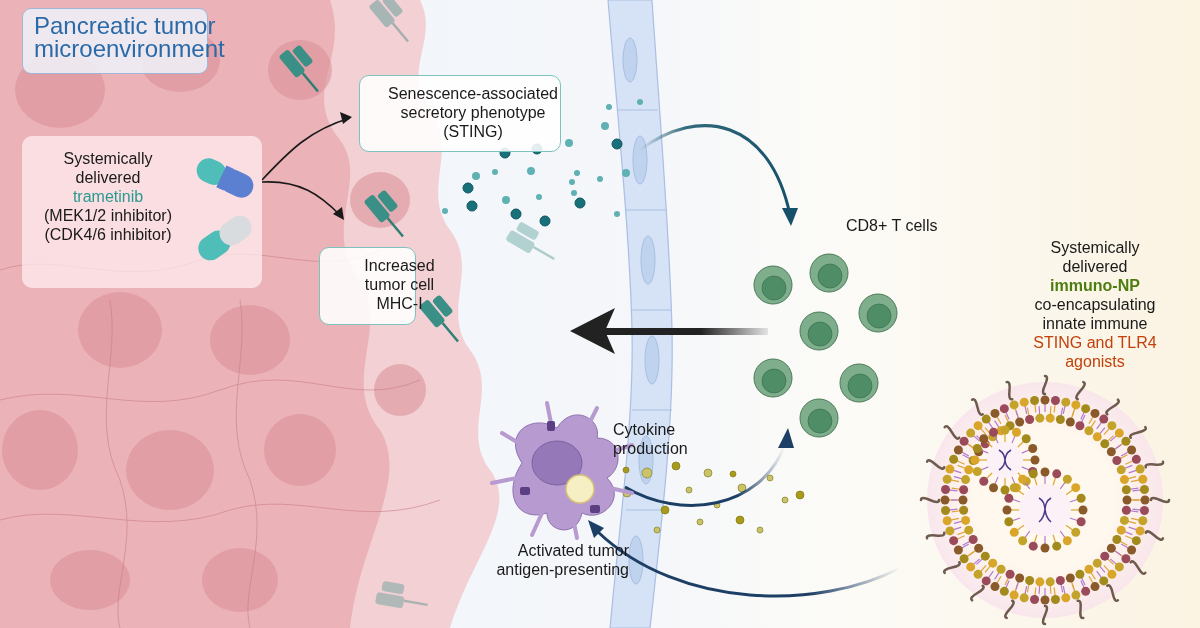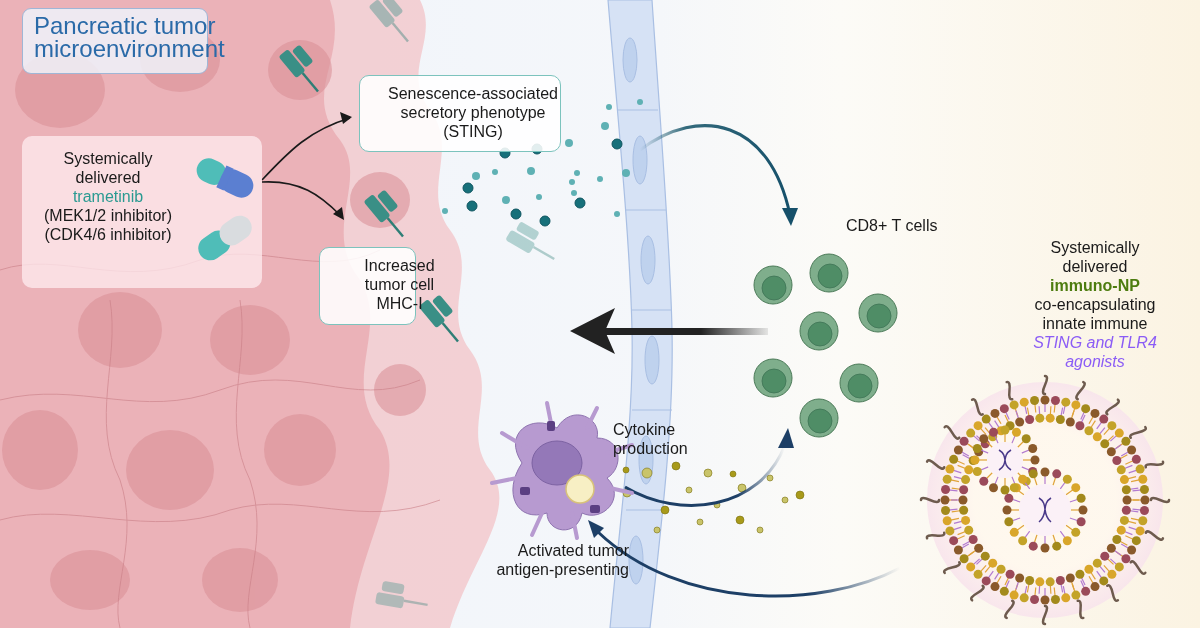--- a/index.html
+++ b/index.html
@@ -2,21 +2,21 @@
 <html><head>
 <meta charset="utf-8">
 <style>
   html,body{margin:0;padding:0;}
   body{width:1200px;height:628px;overflow:hidden;position:relative;font-family:"Liberation Sans",sans-serif;background:#fbf7ee;}
   #scene{position:absolute;left:0;top:0;width:1200px;height:628px;}
   .label{position:absolute;text-align:center;color:#1a1a1a;font-size:16px;line-height:19px;}
   .box{position:absolute;border:1.5px solid #7cc3bd;border-radius:10px;background:rgba(255,255,255,0.88);}
   .teal{color:#2a9a91;}
   .orange{color:#4d7c0f;font-weight:bold;}
-  .gold{color:#8b5cf6;font-style:italic;}
+  .gold{color:#c2410c;}
   .title-box{position:absolute;left:22px;top:8px;width:184px;height:64px;border:1.5px solid #9fb6d6;border-radius:9px;background:rgba(238,242,250,0.85);}
   .title-text{position:absolute;left:34px;top:14px;color:#2a6aa8;font-size:24px;line-height:23px;text-align:left;}
   .drug-panel{position:absolute;left:22px;top:136px;width:240px;height:152px;border-radius:10px;background:rgba(255,236,240,0.75);}
 </style>
 </head>
 <body>
 
 <svg id="scene" viewBox="0 0 1200 628" xmlns="http://www.w3.org/2000/svg">
   <defs>
     <linearGradient id="bgGrad" x1="0" y1="0" x2="1" y2="0">

